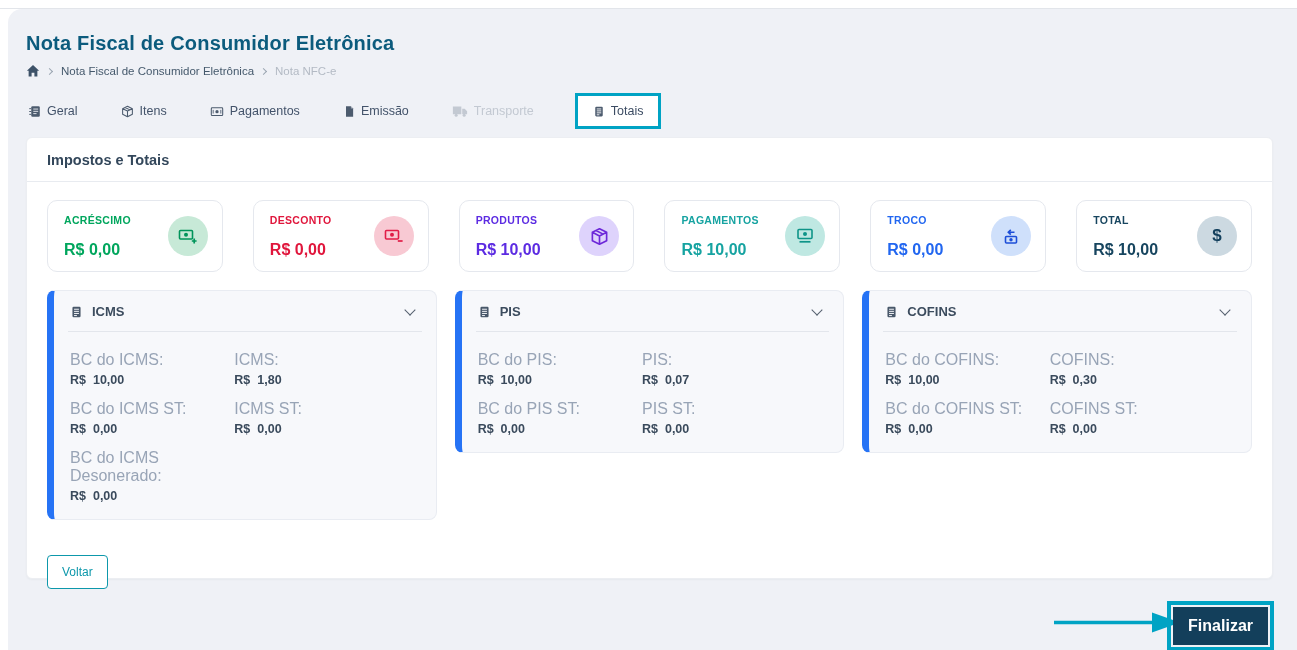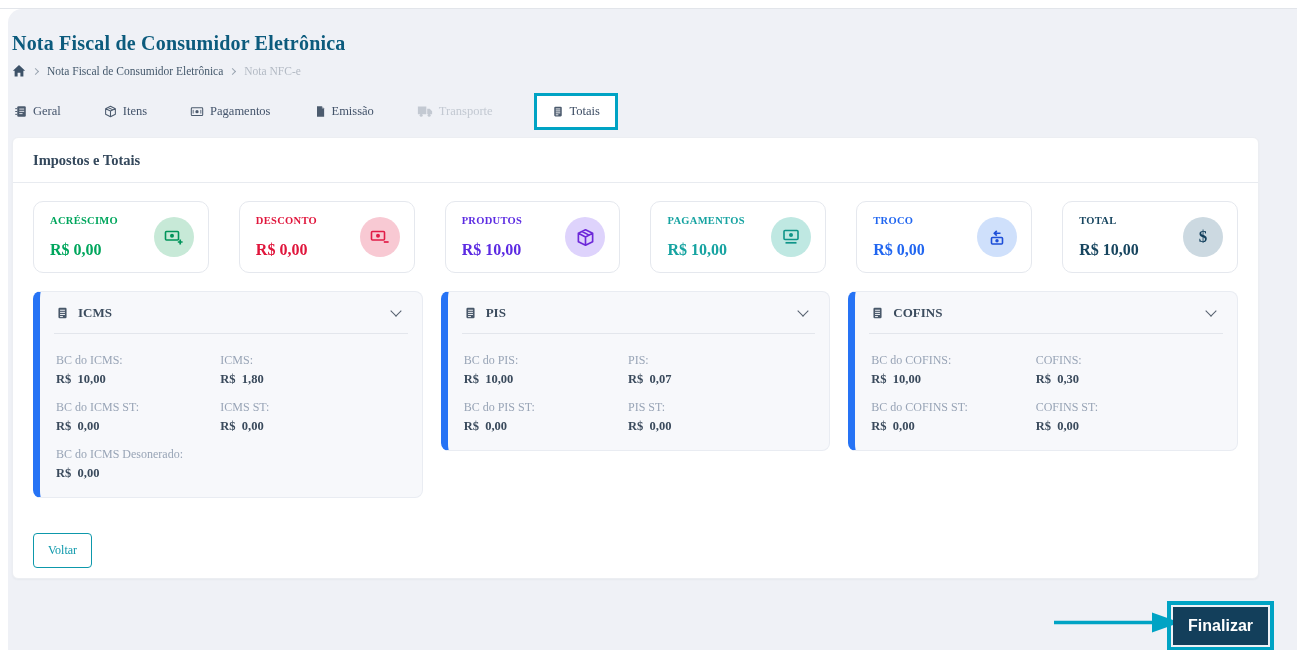--- a/index.html
+++ b/index.html
@@ -7,21 +7,21 @@
   body {
     font-family:"Liberation Sans","DejaVu Sans",sans-serif;
     background:#ffffff; position:relative; overflow:hidden;
     -webkit-font-smoothing:antialiased;
   }
   .topline { position:absolute; top:8px; left:0; right:0; height:1px; background:#e2e5ea; }
   .page-bg {
     position:absolute; top:9px; left:8px; right:0; bottom:0;
     background:#eff1f6; border-top-left-radius:14px;
   }
-  .content { position:absolute; top:9px; left:12px; width:1247px;font-family:Liberation Serif, serif; }
+  .content { position:absolute; top:9px; left:26px; width:1247px; }
 
   
   .page-title { margin-top:23px; font-size:20px; font-weight:700; color:#0c5b7d; letter-spacing:.2px; }
   .breadcrumb { display:flex; align-items:center; margin-top:9px; font-size:11.5px; color:#45596c; }
   .breadcrumb .home { color:#3d5268; display:flex; align-items:center; cursor:pointer; }
   .crumb-sep { width:5px; height:5px; border-top:1.5px solid #9aa5b1; border-right:1.5px solid #9aa5b1;
     transform:rotate(45deg); margin:0 9px 0 7px; display:inline-block; }
   .crumb { color:#45596c; }
   .crumb.muted { color:#b3bac4; }
 
@@ -69,21 +69,21 @@
   .tpanel { flex:1; background:#f7f8fb; border:1px solid #e9ecf2; border-left:7px solid #2673f5;
     border-radius:8px; }
   .tpanel-header { display:flex; align-items:center; padding:13px 16px 12px; cursor:pointer; }
   .tpanel-header .picon { color:#49586a; display:flex; margin-right:9px; }
   .tpanel-title { font-size:13px; font-weight:600; color:#3c4c5e; flex:1; }
   .chev-down { width:8px; height:8px; border-right:1.8px solid #55606e; border-bottom:1.8px solid #55606e;
     transform:rotate(45deg); margin:-4px 6px 0 0; }
   .tpanel-divider { height:1px; background:#e3e6ec; margin:0 14px; }
   .tpanel-fields { display:grid; grid-template-columns:47% 53%; padding:6px 16px 16px; }
   .tfield { margin-top:13px; }
-  .tfield-label { font-size:12px; color:#98a4b6; }
+  .tfield-label { font-size:16px; color:#98a4b6; }
   .tfield-value { font-size:12.5px; font-weight:600; color:#3a4a5c; margin-top:4px; white-space:pre; }
   .span-full { grid-column:1 / 2; }
 
   
   .back-btn { margin-top:35px; display:inline-block; background:#ffffff; border:1px solid #0d98ab;
     color:#0d98ab; font-size:12px; padding:9px 14px; border-radius:4px; cursor:pointer;
     font-family:inherit; }
   .finish-wrap { position:absolute; top:601px; right:23px; border:4px solid #00a3c4; padding:2px;
     background:transparent; }
   .finish-btn { background:#133f5b; color:#ffffff; border:none; font-size:16px; font-weight:700;

